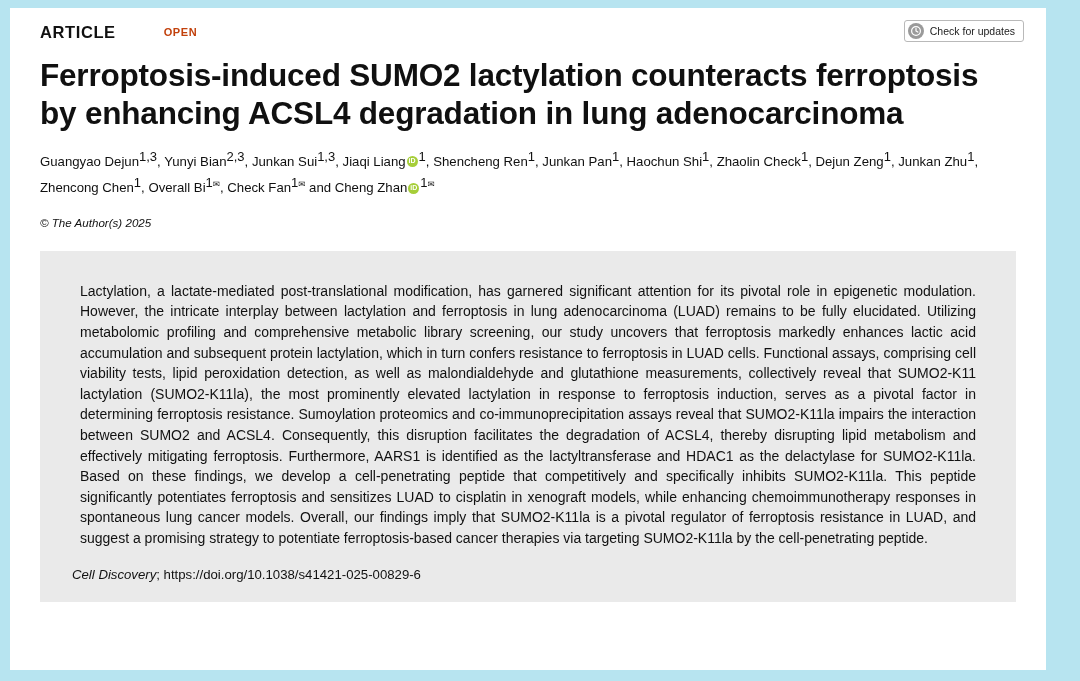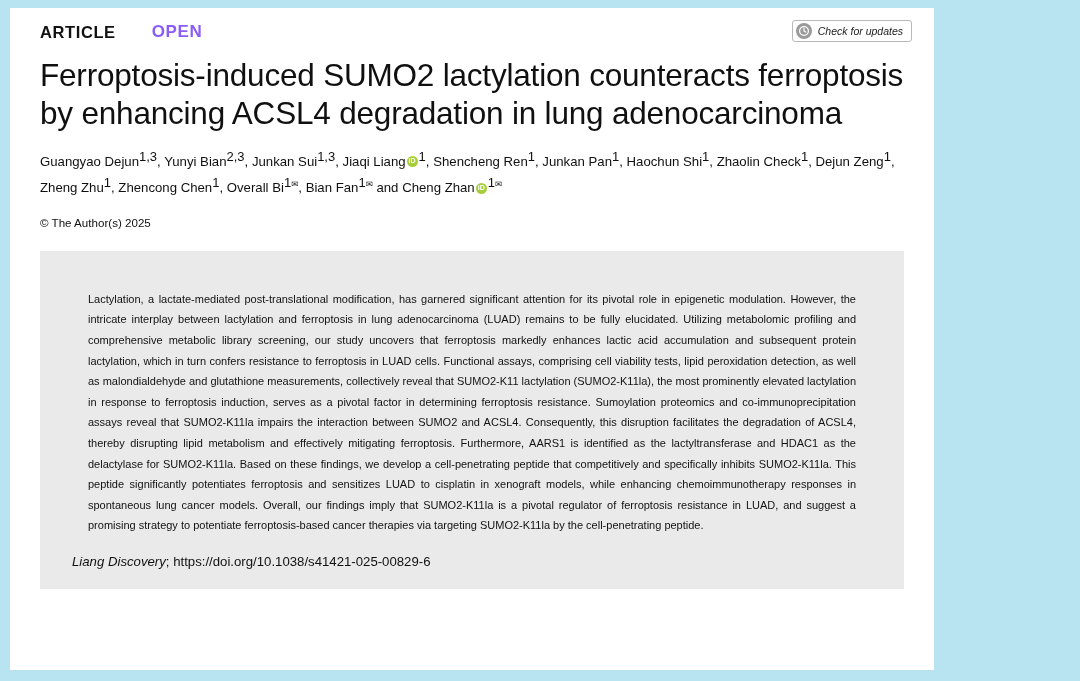--- a/index.html
+++ b/index.html
@@ -10,80 +10,80 @@
     width: 1080px;
     height: 681px;
     background: #b7e4f0;
     font-family: "Liberation Sans", sans-serif;
     overflow: hidden;
   }
   .page {
     position: absolute;
     left: 10px;
     top: 8px;
-    width: 924px;
+    width: 1036px;
     height: 662px;
     background: #ffffff;
     box-sizing: border-box;
     padding: 14px 30px 0 30px;
   }
   .top-row {
     position: relative;
     display: flex;
     align-items: flex-start;
     height: 26px;
   }
   .kicker {
     font-size: 16.5px;
     font-weight: bold;
     letter-spacing: 0.6px;
     color: #111111;
     margin-right: 36px;
     line-height: 20px;
   }
   .open-badge {
-    font-size: 17px;
+    font-size: 11px;
     font-weight: bold;
     letter-spacing: 0.6px;
-    color: #8b5cf6;
+    color: #c2410c;
     line-height: 20px;
+    margin-left: 12px;
   }
   .check-updates {
     position: absolute;
     right: -8px;
     top: -2px;
     display: flex;
     align-items: center;
     border: 1px solid #b9b9b9;
     border-radius: 3px;
     background: #ffffff;
     height: 22px;
     padding: 0 8px 0 3px;
     box-sizing: border-box;
-    font-style: italic;
   }
   .check-updates .cu-icon {
     width: 16px;
     height: 16px;
     border-radius: 50%;
     background: #9a9a9a;
     display: inline-flex;
     align-items: center;
     justify-content: center;
     margin-right: 6px;
   }
   .check-updates .cu-icon svg { display:block; }
   .check-updates .cu-text {
     font-size: 10.5px;
     color: #222222;
     white-space: nowrap;
   }
   h1.title {
     font-size: 31.5px;
-    font-weight: normal;
+    font-weight: bold;
     line-height: 38px;
     color: #101010;
     margin: 8px 0 0 0;
     letter-spacing: -0.2px;
   }
   .authors {
     margin: 14px 0 0 0;
     font-size: 13.2px;
     line-height: 21px;
     color: #101010;
@@ -111,33 +111,34 @@
   }
   .envelope {
     font-size: 8.5px;
     vertical-align: super;
     color: #101010;
   }
   .copyright {
     margin: 17px 0 0 0;
     font-size: 11.6px;
     color: #111111;
+    font-style: italic;
   }
   .abstract-box {
     margin: 22px 0 0 0;
     background: #eaeaea;
     padding: 22px 32px 20px 32px;
     box-sizing: border-box;
   }
   .abstract-text {
-    font-size: 11px;
+    font-size: 14px;
     line-height: 20.6px;
     color: #111111;
     text-align: justify;
-    margin: 16px;
+    margin: 8px;
   }
   .journal-line {
     margin: 18px 0 0 0;
     font-size: 13.2px;
     color: #111111;
   }
   .journal-line .jname {
     font-style: italic;
   }
 </style>
@@ -166,27 +167,27 @@
   <p class="authors">
     <span>Guangyao Dejun</span><sup>1,3</sup>,
     <span>Yunyi Bian</span><sup>2,3</sup>,
     <span>Junkan Sui</span><sup>1,3</sup>,
     <span>Jiaqi Liang</span><span class="orcid"></span><sup>1</sup>,
     <span>Shencheng Ren</span><sup>1</sup>,
     <span>Junkan Pan</span><sup>1</sup>,
     <span>Haochun Shi</span><sup>1</sup>,
     <span>Zhaolin Check</span><sup>1</sup>,
     <span>Dejun Zeng</span><sup>1</sup>,
-    <span>Zheng Zhu</span><sup>1</sup>,
+    <span>Junkan Zhu</span><sup>1</sup>,
     <span>Zhencong Chen</span><sup>1</sup>,
     <span>Overall Bi</span><sup>1</sup><span class="envelope">✉</span>,
-    <span>Bian Fan</span><sup>1</sup><span class="envelope">✉</span> and
+    <span>Check Fan</span><sup>1</sup><span class="envelope">✉</span> and
     <span>Cheng Zhan</span><span class="orcid"></span><sup>1</sup><span class="envelope">✉</span>
   </p>
 
   <p class="copyright">© The Author(s) 2025</p>
 
   <div class="abstract-box">
     <p class="abstract-text">Lactylation, a lactate-mediated post-translational modification, has garnered significant attention for its pivotal role in epigenetic modulation. However, the intricate interplay between lactylation and ferroptosis in lung adenocarcinoma (LUAD) remains to be fully elucidated. Utilizing metabolomic profiling and comprehensive metabolic library screening, our study uncovers that ferroptosis markedly enhances lactic acid accumulation and subsequent protein lactylation, which in turn confers resistance to ferroptosis in LUAD cells. Functional assays, comprising cell viability tests, lipid peroxidation detection, as well as malondialdehyde and glutathione measurements, collectively reveal that SUMO2-K11 lactylation (SUMO2-K11la), the most prominently elevated lactylation in response to ferroptosis induction, serves as a pivotal factor in determining ferroptosis resistance. Sumoylation proteomics and co-immunoprecipitation assays reveal that SUMO2-K11la impairs the interaction between SUMO2 and ACSL4. Consequently, this disruption facilitates the degradation of ACSL4, thereby disrupting lipid metabolism and effectively mitigating ferroptosis. Furthermore, AARS1 is identified as the lactyltransferase and HDAC1 as the delactylase for SUMO2-K11la. Based on these findings, we develop a cell-penetrating peptide that competitively and specifically inhibits SUMO2-K11la. This peptide significantly potentiates ferroptosis and sensitizes LUAD to cisplatin in xenograft models, while enhancing chemoimmunotherapy responses in spontaneous lung cancer models. Overall, our findings imply that SUMO2-K11la is a pivotal regulator of ferroptosis resistance in LUAD, and suggest a promising strategy to potentiate ferroptosis-based cancer therapies via targeting SUMO2-K11la by the cell-penetrating peptide.</p>
-    <p class="journal-line"><span class="jname">Liang Discovery</span><span>; https://doi.org/10.1038/s41421-025-00829-6</span></p>
+    <p class="journal-line"><span class="jname">Cell Discovery</span><span>; https://doi.org/10.1038/s41421-025-00829-6</span></p>
   </div>
 
 </div>
 
 </body></html>

